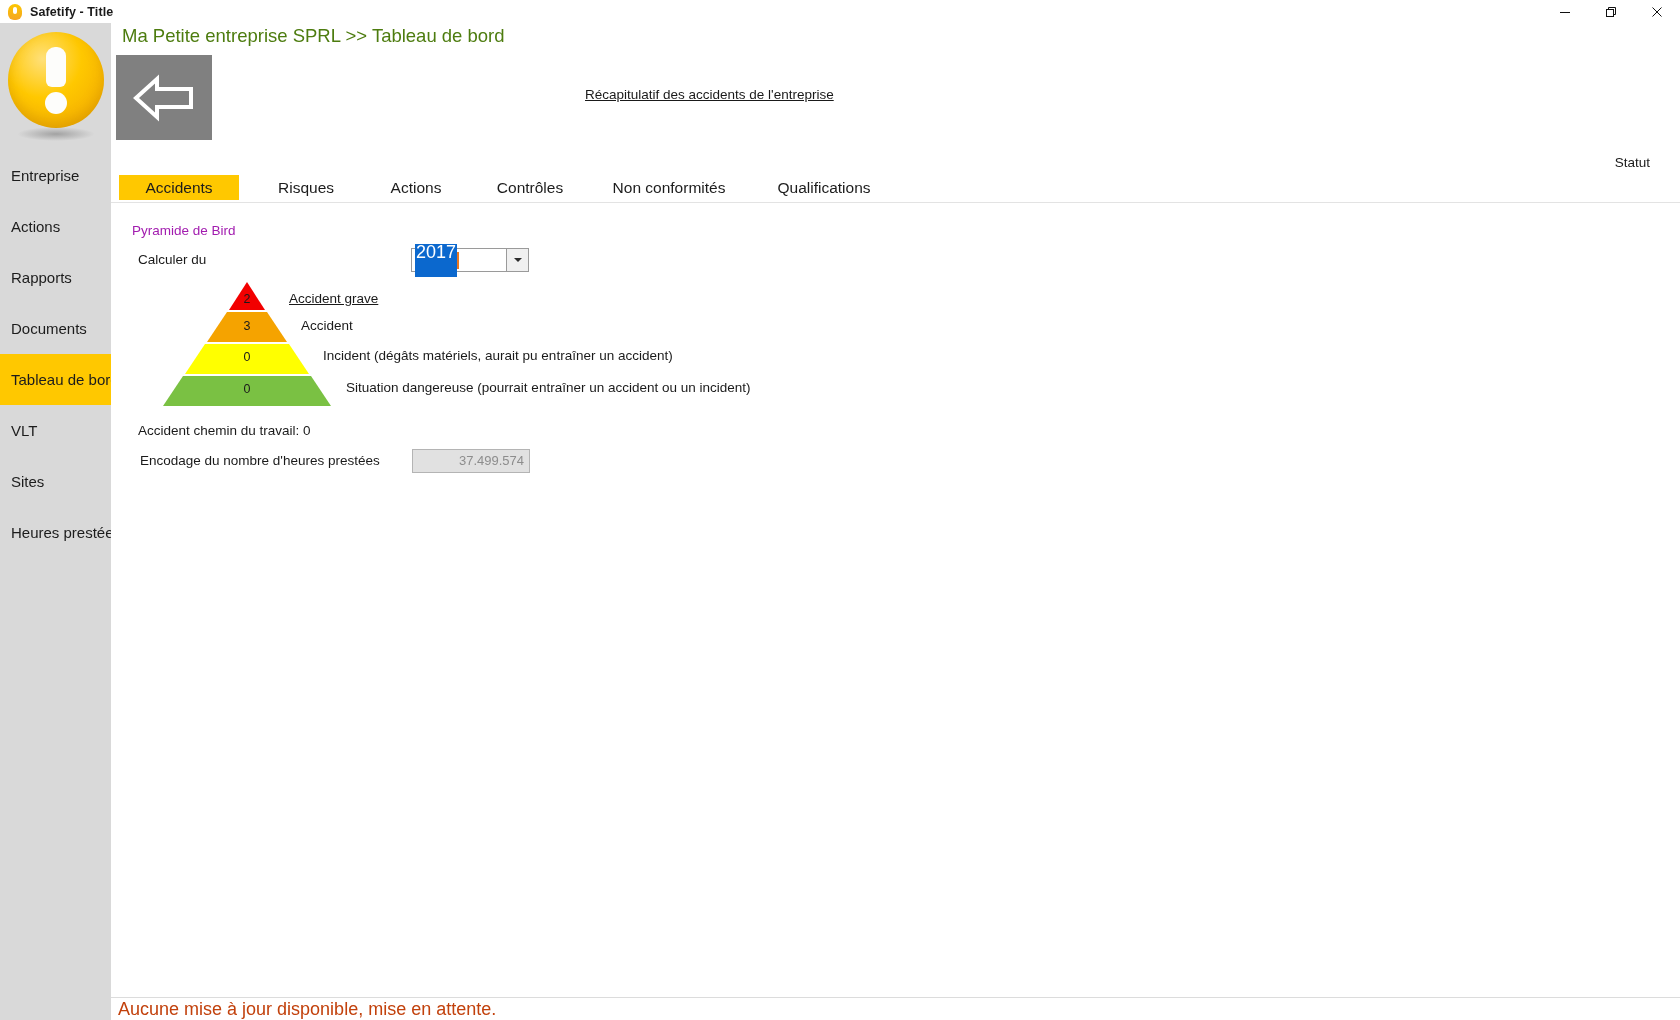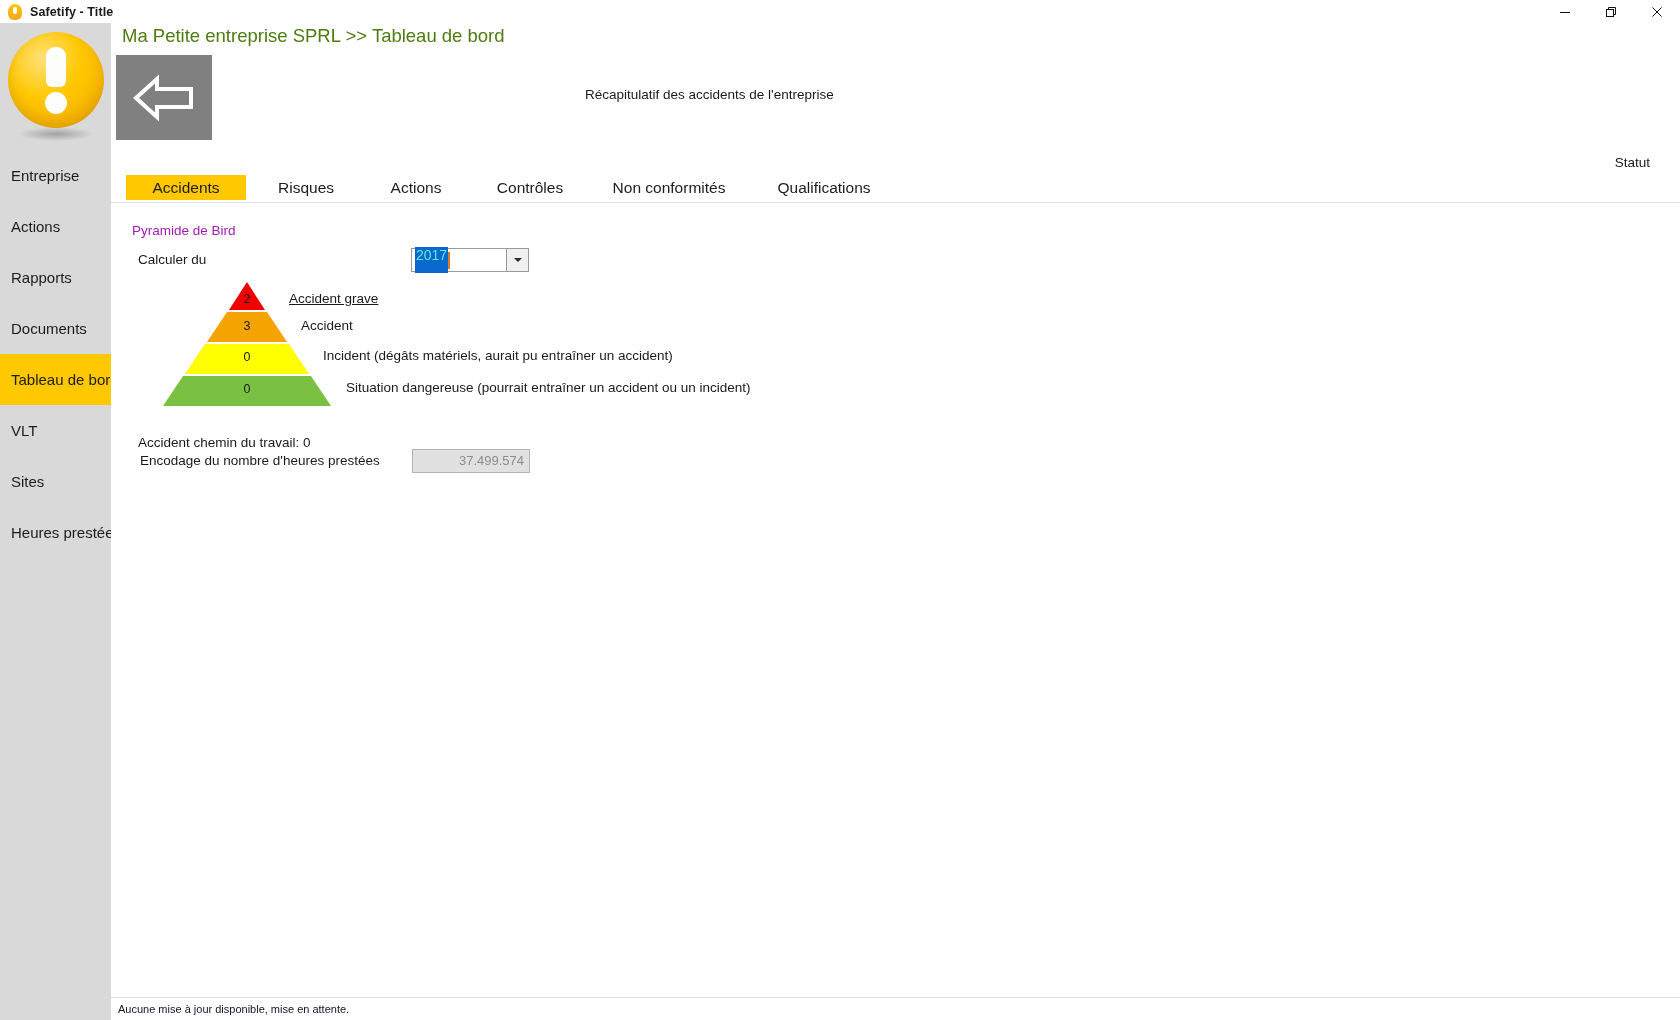--- a/index.html
+++ b/index.html
@@ -145,20 +145,21 @@
     display: flex; align-items: center; justify-content: center;
     cursor: default;
   }
 
   #page-subtitle {
     position: absolute;
     left: 474px; top: 64px;
     font-size: 13.5px;
     color: #1a1a1a;
     white-space: nowrap;
+    text-decoration: underline;
   }
 
   #statut-label {
     position: absolute;
     right: 30px; top: 132px;
     font-size: 13.5px;
     color: #1a1a1a;
     white-space: nowrap;
   }
 
@@ -222,23 +223,23 @@
   #year-combo .cb-field {
     flex: 1 1 auto;
     border: 1px solid #9a9a9a;
     background: #ffffff;
     display: flex; align-items: center;
     padding-left: 3px;
     position: relative;
   }
   #year-combo .cb-value {
     background: #0b68ce;
-    color: #5eead4;
-    font-size: 14px;
-    padding: 0px 1px 10px 1px;
+    color: #ffffff;
+    font-size: 18px;
+    padding: 0px 1px 17px 1px;
     line-height: 16px;
   }
   #year-combo .cb-caret {
     width: 2px; height: 17px;
     background: #e87722;
     margin-left: 0px;
   }
   #year-combo .cb-arrow {
     flex: 0 0 22px;
     border: 1px solid #9a9a9a;
@@ -276,21 +277,20 @@
     color: #1a1a1a;
     white-space: nowrap;
   }
 
   #commute-line {
     position: absolute;
     left: 27px; top: 220px;
     font-size: 13.5px;
     color: #1a1a1a;
     white-space: nowrap;
-    margin-top: 12px;
   }
 
   #hours-label {
     position: absolute;
     left: 29px; top: 250px;
     font-size: 13.5px;
     color: #1a1a1a;
     white-space: nowrap;
   }
   #hours-field {
@@ -311,22 +311,22 @@
   #statusbar {
     position: absolute;
     left: 111px; top: 997px;
     width: 1569px; height: 23px;
     background: #ffffff;
     border-top: 1px solid #dcdcdc;
     display: flex; align-items: center;
   }
   #statusbar-text {
     padding-left: 7px;
-    font-size: 11px;
-    color: #0f172a;
+    font-size: 18px;
+    color: #c2410c;
     white-space: nowrap;
   }
   #sidebar-foot {
     position: absolute;
     left: 0; top: 997px;
     width: 111px; height: 23px;
     background: #d9d9d9;
   }
 </style>
 </head>
@@ -402,21 +402,21 @@
       <svg width="62" height="48" viewBox="0 0 62 48">
         <polygon points="3,24 24,5 24,15 58,15 58,33 24,33 24,43" fill="none" stroke="#ffffff" stroke-width="4" stroke-linejoin="miter"></polygon>
       </svg>
     </div>
 
     <div id="page-subtitle">Récapitulatif des accidents de l'entreprise</div>
 
     <div id="statut-label">Statut</div>
 
     <div id="tabs">
-      <div class="tab active" style="left:15px; width:120px;">
+      <div class="tab active" style="left:8px; width:120px;">
         <span>Accidents</span>
       </div>
       <div class="tab" style="left:140px; width:110px;">
         <span>Risques</span>
       </div>
       <div class="tab" style="left:250px; width:110px;">
         <span>Actions</span>
       </div>
       <div class="tab" style="left:360px; width:118px;">
         <span>Contrôles</span>

